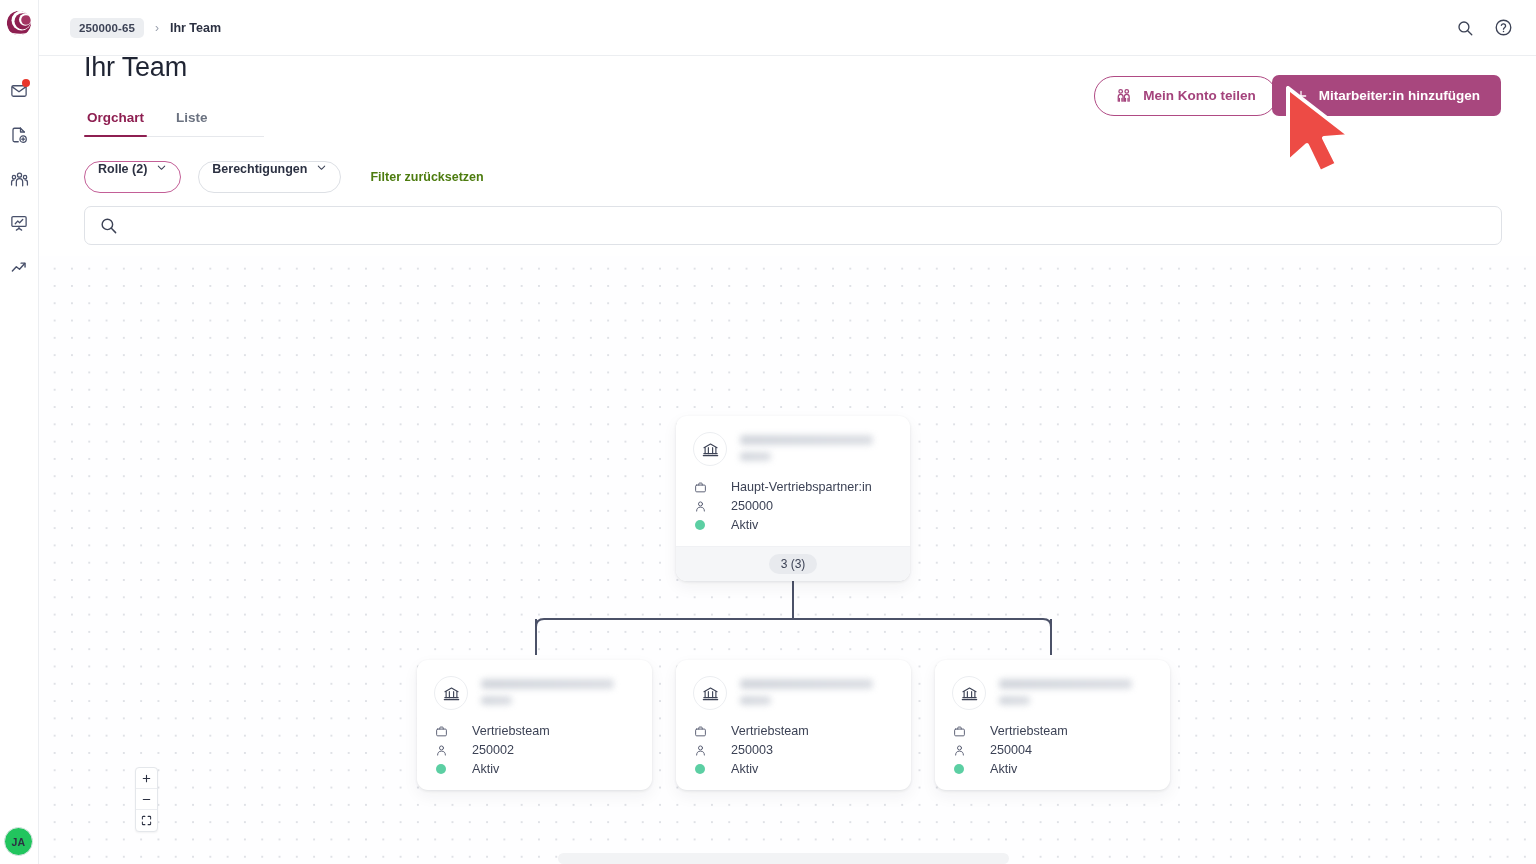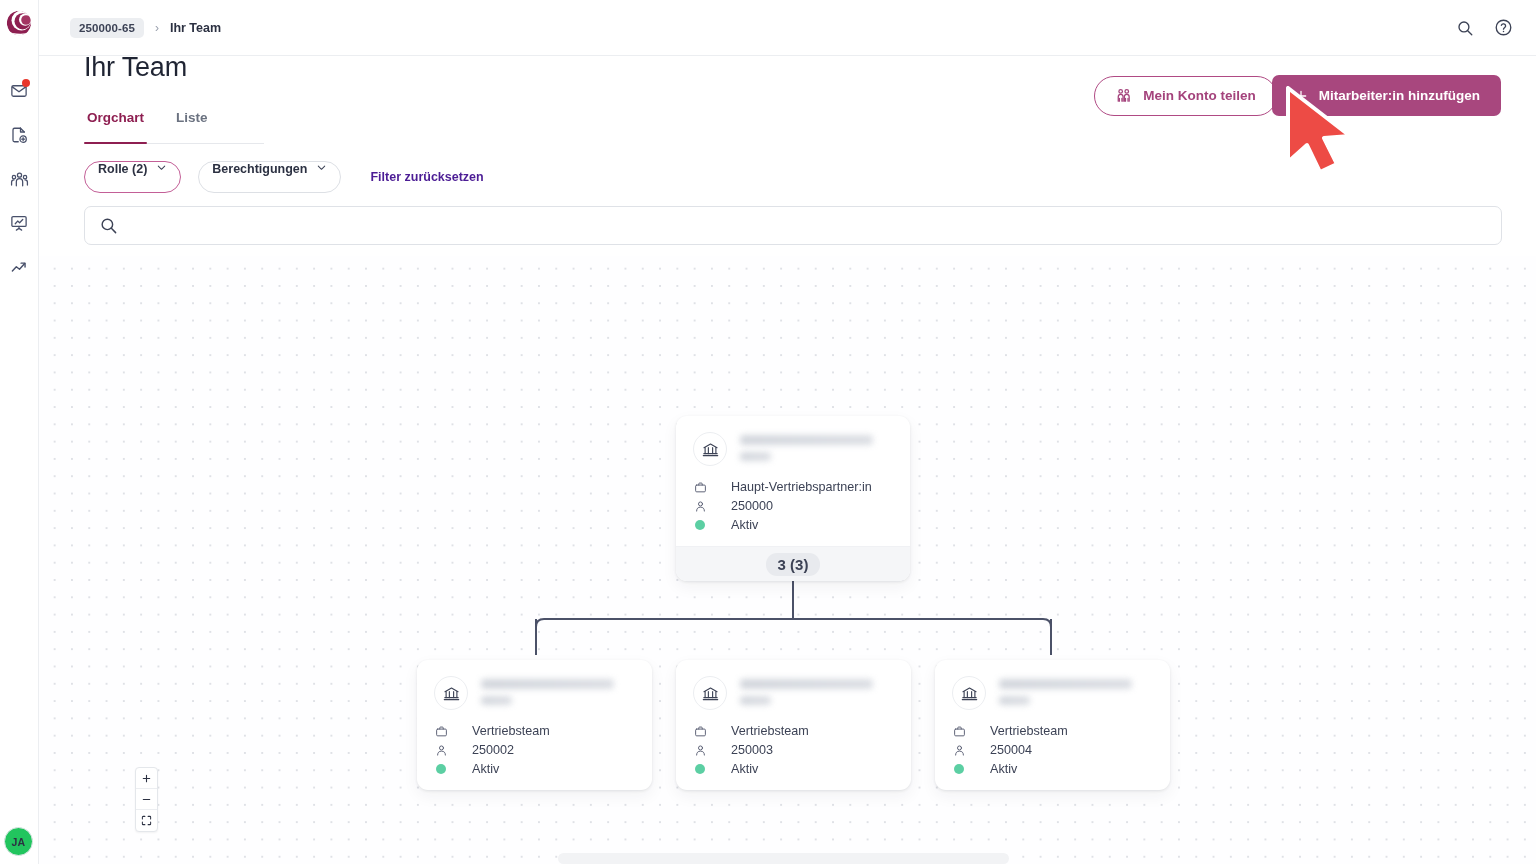--- a/index.html
+++ b/index.html
@@ -86,21 +86,21 @@
     margin-left: -5px; white-space: nowrap; position: relative; z-index: 5;
   }
 
   
   #tabs {
     position: absolute; left: 45px; top: 72px;
     display: flex; gap: 26px;
     border-bottom: 1px solid #e6e8ec; width: 180px;
   }
   .tab {
-    padding: 0 3px 18px 3px; font-size: 13.5px; font-weight: 600;
+    padding: 0 3px 11px 3px; font-size: 13.5px; font-weight: 600;
     color: #6b7280; cursor: pointer; position: relative;
   }
   .tab.active { color: #8e1f51; }
   .tab.active::after {
     content: ""; position: absolute; left: 0; right: 0; bottom: -1px;
     height: 2px; background: #8e1f51; border-radius: 2px;
   }
 
   
   #filters {
@@ -110,21 +110,21 @@
   .filter-pill {
     display: flex; align-items: flex-start; gap: 9px;
     height: 32px; padding: 0 13px;
     border-radius: 17px; background: #fff;
     font-size: 12.5px; font-weight: 600; color: #2c3142;
     cursor: pointer; white-space: nowrap;
   }
   .filter-pill.selected { border: 1.4px solid #c35f97; }
   .filter-pill.plain    { border: 1.2px solid #dde0e5; }
   #filter-reset {
-    font-size: 12.5px; font-weight: 700; color: #4c1d95; cursor: pointer;
+    font-size: 12.5px; font-weight: 700; color: #4d7c0f; cursor: pointer;
     margin-left: 12px;
   }
 
   
   #searchbox {
     position: absolute; left: 45px; top: 168px; width: 1418px; height: 39px;
     border: 1.2px solid #dfe2e7; border-radius: 7px; background: #fff;
     display: flex; align-items: center; padding: 0 14px;
   }
   #search-input {
@@ -171,21 +171,21 @@
   .dot-active { width: 10px; height: 10px; border-radius: 50%; background: #5ccfa3; display:block; }
   .node-footer {
     border-top: 1px solid #f0f1f4;
     background: #f5f6f8;
     border-radius: 0 0 11px 11px;
     height: 35px; display: flex; align-items: center; justify-content: center;
   }
   .count-pill {
     background: #e8eaee; color: #3c4255;
     border-radius: 11px; padding: 3px 12px;
-    font-size: 15px; font-weight: 700;
+    font-size: 12px; font-weight: 400;
   }
 
   #connectors { position: absolute; left: 0; top: 0; width: 100%; height: 100%; z-index: 2; pointer-events: none; }
 
   
   #zoom-controls {
     position: absolute; left: 96px; bottom: 32px;
     width: 23px;
     background: #fff; border: 1px solid #e4e7eb; border-radius: 4px;
     box-shadow: 0 1px 2px rgba(0,0,0,.05);

